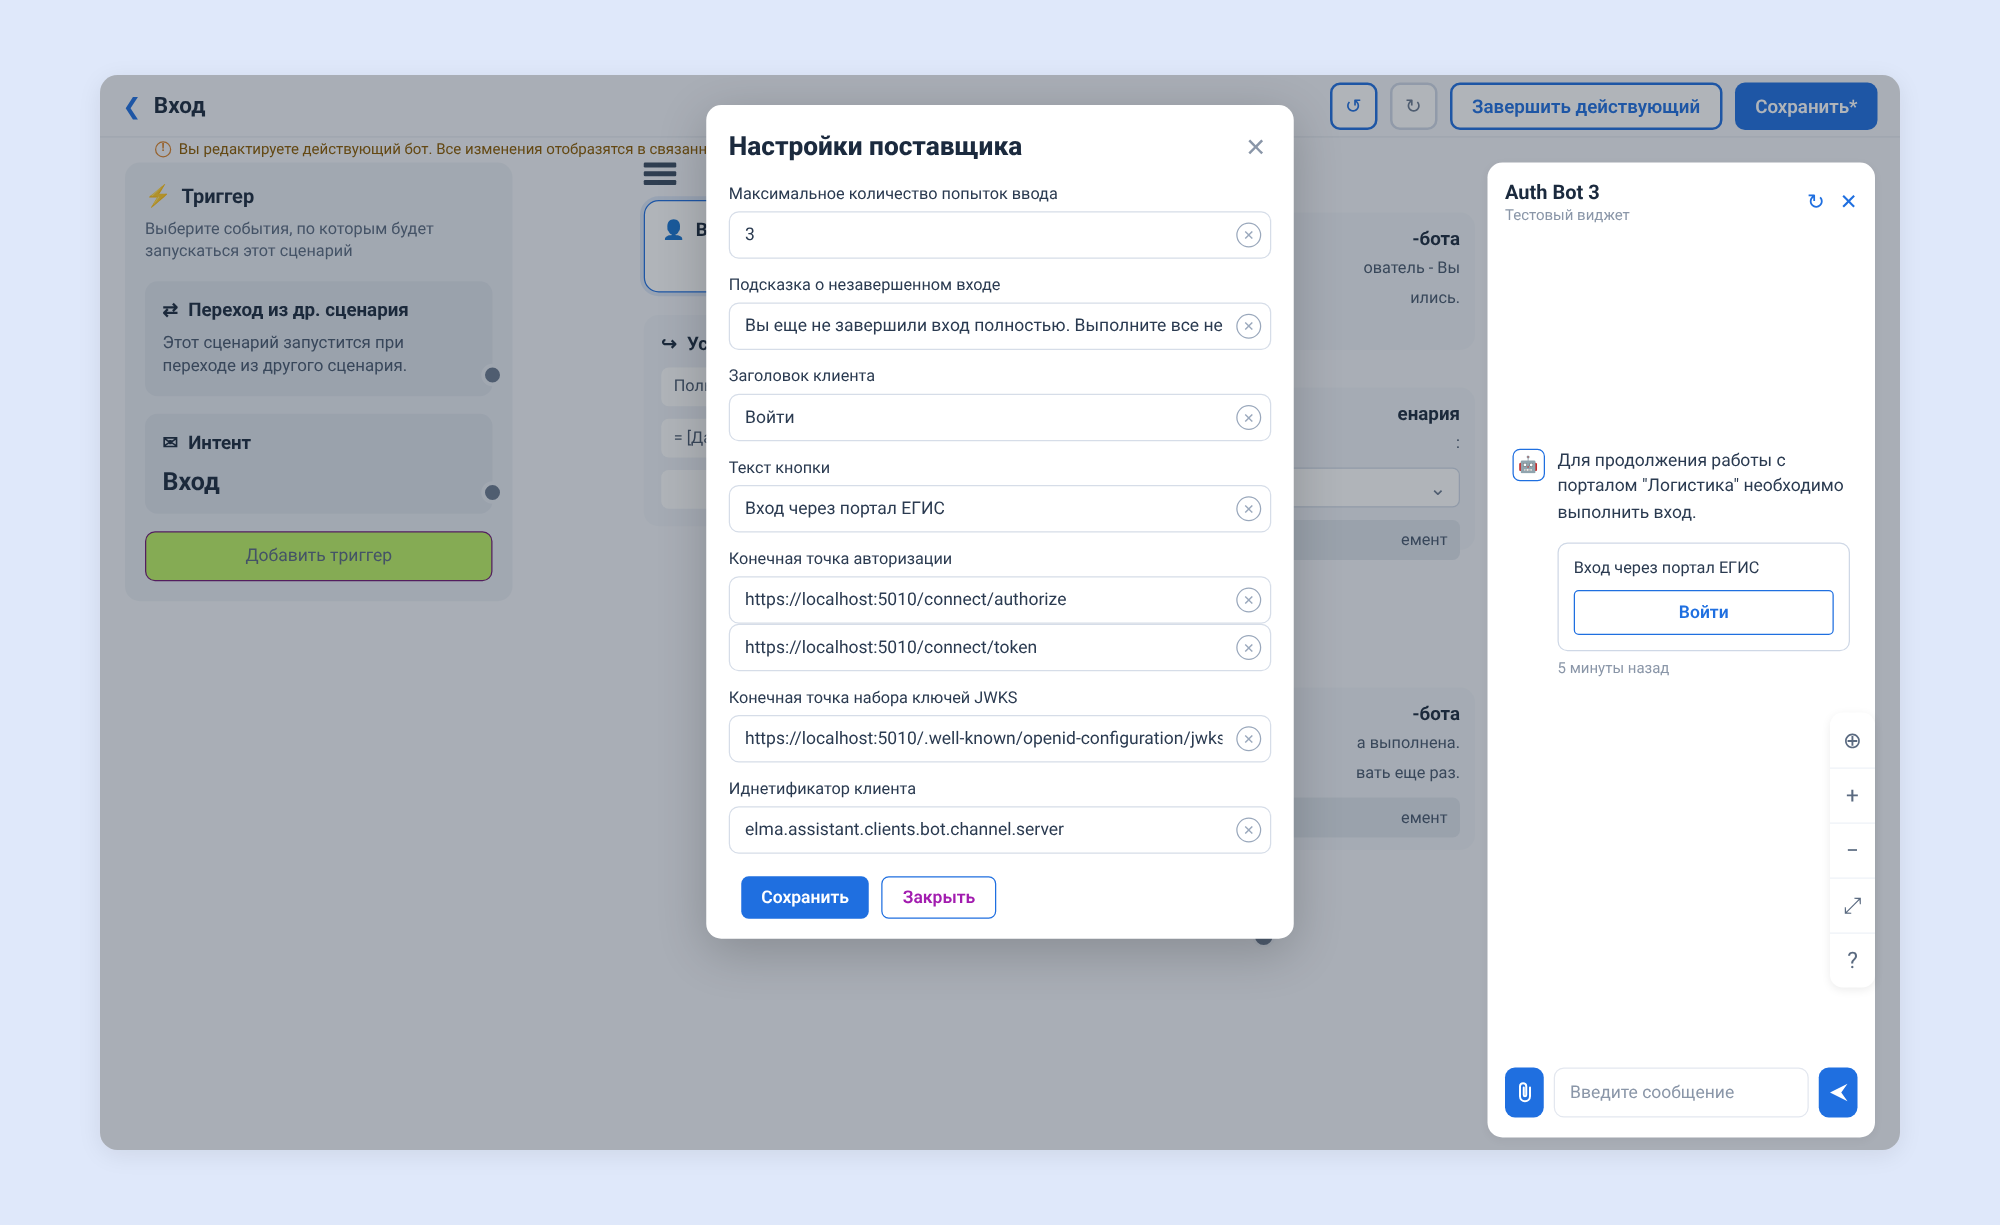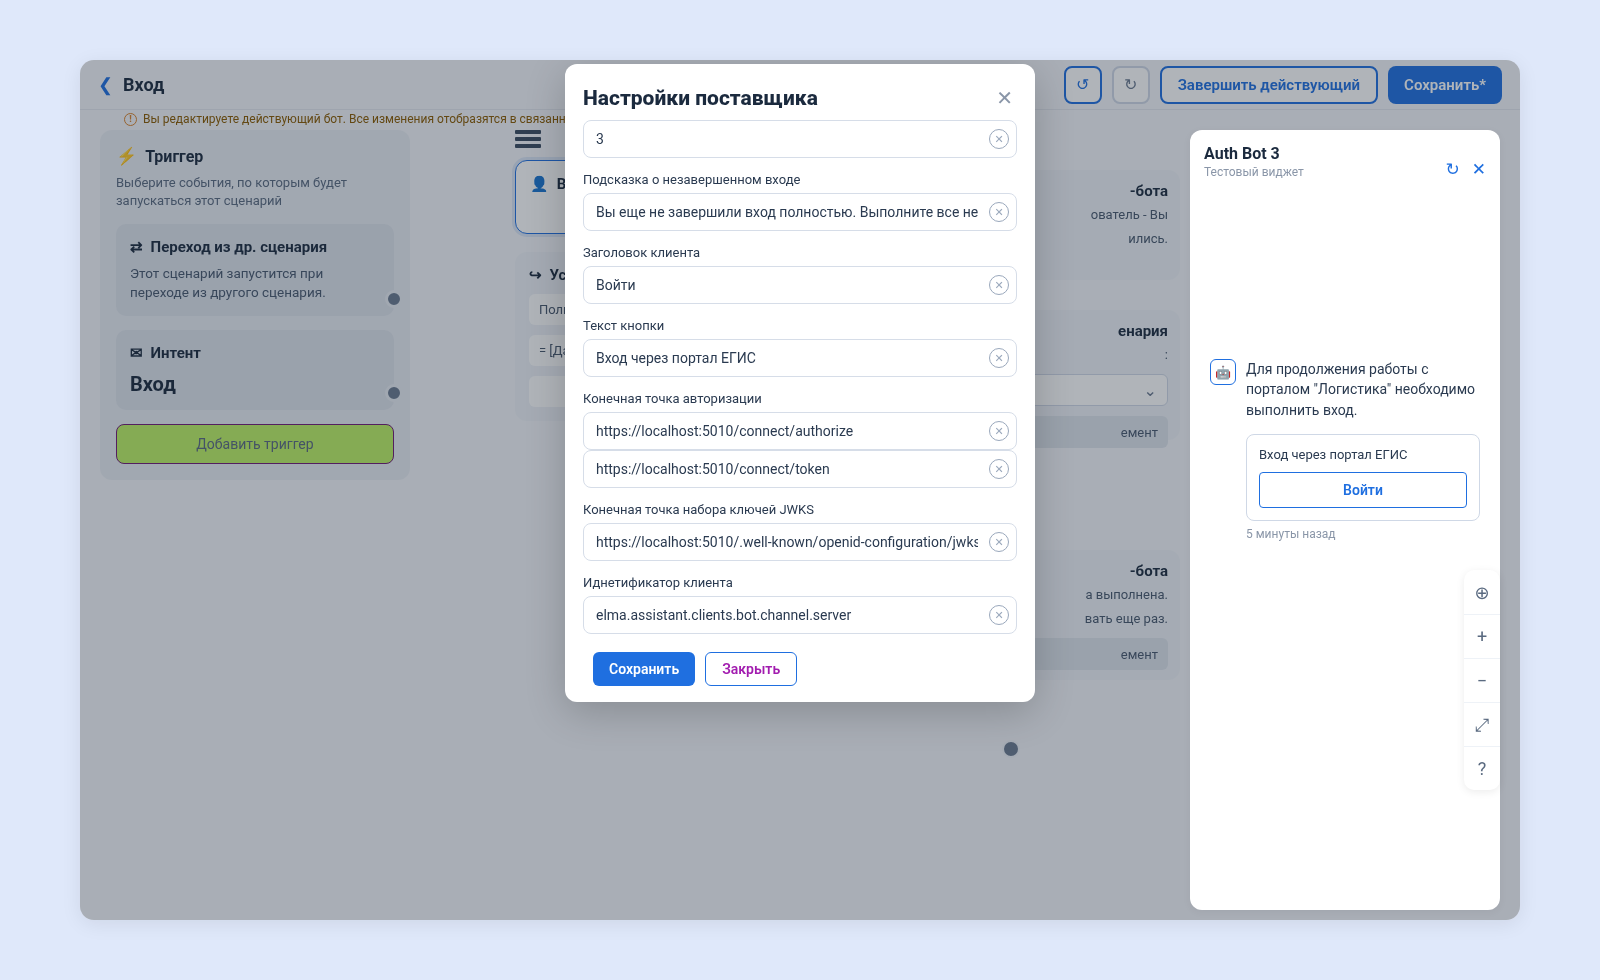--- a/index.html
+++ b/index.html
@@ -48,21 +48,21 @@
 .rs1 { top:40px; height:110px; }
 .rs2 { top:180px; height:130px; }
 .rs3 { top:420px; height:130px; }
 .rs-title { font-weight:700; font-size:15px; color:#1b2a3e; text-align:right; }
 .rs-text { font-size:13px; color:#48586e; text-align:right; margin-top:6px; line-height:1.4; }
 .rs-sel { background:#fff; border:1px solid #cfd8e6; border-radius:6px; height:32px; margin-top:10px; display:flex; align-items:center; justify-content:flex-end; padding:0 10px; color:#6b7a90; }
 .rs-chip { background:#dde3ec; border-radius:6px; height:32px; margin-top:10px; display:flex; align-items:center; padding:0 10px; font-size:13px; color:#48586e; justify-content:flex-end; }
 
 
 .chat-panel { position:absolute; right:20px; top:0; width:310px; bottom:10px; background:#fff; border-radius:12px; padding:14px; box-shadow:0 2px 8px rgba(0,0,0,.05); display:flex; flex-direction:column; z-index:20; }
-.cp-head { display:flex; align-items:flex-end; }
+.cp-head { display:flex; align-items:center; }
 .cp-title { font-weight:700; font-size:16px; color:#1b2a3e; }
 .cp-sub { font-size:12px; color:#8a96a8; margin-top:2px; }
 .cp-actions { margin-left:auto; display:flex; gap:12px; }
 .cp-ic { color:#1f6fe0; font-size:17px; cursor:pointer; }
 .cp-body { flex:1; position:relative; }
 .bot-msg { position:absolute; top:180px; left:6px; right:6px; }
 .bot-row { display:flex; gap:10px; }
 .bot-av { width:26px; height:26px; border:1.5px solid #1f6fe0; border-radius:6px; display:flex; align-items:center; justify-content:center; color:#1f6fe0; font-size:13px; flex-shrink:0; }
 .bot-text { font-size:14px; color:#2a3a50; line-height:1.45; }
 .login-box { margin:14px 0 6px 36px; border:1px solid #cfd8e6; border-radius:8px; padding:12px; }
@@ -78,21 +78,21 @@
 
 .zoom-bar { position:absolute; right:20px; top:440px; width:36px; background:#fff; border-radius:10px; box-shadow:0 2px 8px rgba(0,0,0,.08); display:flex; flex-direction:column; z-index:20; }
 .zoom-bar div { height:44px; display:flex; align-items:center; justify-content:center; color:#5a6a80; font-size:18px; cursor:pointer; }
 .zoom-bar div + div { border-top:1px solid #eef2f7; }
 
 
 .flow-port { position:absolute; width:18px; height:18px; border-radius:50%; background:#fff; border:2px solid #9aa8bc; z-index:5; }
 .edge-svg { position:absolute; inset:0; pointer-events:none; }
 
 
-.modal { position:absolute; left:50%; top:4px; transform:translateX(-50%); width:470px; background:#fff; border-radius:12px; z-index:30; box-shadow:0 10px 40px rgba(0,0,0,.2); padding:18px 18px 16px; max-height: calc(100% - 24px); overflow:auto; }
+.modal { position:absolute; left:50%; top:24px; transform:translateX(-50%); width:470px; background:#fff; border-radius:12px; z-index:30; box-shadow:0 10px 40px rgba(0,0,0,.2); padding:18px 18px 16px; max-height: calc(100% - 24px); overflow:auto; }
 .modal-head { display:flex; align-items:center; margin-bottom:6px; }
 .modal-title { font-size:21px; font-weight:800; color:#1b2a3e; }
 .modal-close { margin-left:auto; color:#8a96a8; font-size:20px; cursor:pointer; padding:4px; }
 .m-label { font-size:13px; color:#2a3a50; margin:14px 0 6px; }
 .m-input-wrap { position:relative; }
 .m-input { width:100%; height:38px; border:1px solid #d6dde8; border-radius:8px; padding:0 38px 0 12px; font-size:14px; color:#2a3a50; }
 .m-clear { position:absolute; right:8px; top:50%; transform:translateY(-50%); width:20px; height:20px; border:1.3px solid #9aa8bc; border-radius:50%; display:flex; align-items:center; justify-content:center; font-size:11px; color:#9aa8bc; cursor:pointer; background:#fff; }
 .modal-foot { display:flex; gap:10px; margin-top:18px;padding-left:10px; }
 .mbtn { height:34px; padding:0 16px; border-radius:6px; font-size:14px; font-weight:600; cursor:pointer; }
 .mbtn-primary { background:#1f6fe0; color:#fff; border:none; }
@@ -219,37 +219,51 @@
             <div class="bot-av">🤖</div>
             <div class="bot-text">Для продолжения работы с порталом "Логистика" необходимо выполнить вход.</div>
           </div>
           <div class="login-box">
             <div class="login-label">Вход через портал ЕГИС</div>
             <button class="login-btn">Войти</button>
           </div>
           <div class="msg-time">5 минуты назад</div>
         </div>
       </div>
+      <div class="cp-input-row">
+        <div class="attach-btn">
+          <svg width="16" height="18" viewBox="0 0 16 18">
+              <path d="M12 5v7a4 4 0 11-8 0V4a2.5 2.5 0 015 0v7a1 1 0 11-2 0V5" stroke="#fff" stroke-width="1.6" fill="none" stroke-linecap="round"></path>
+            </svg>
+        </div>
+        <input class="msg-input" placeholder="Введите сообщение" style="">
+        <div class="send-btn">
+          <svg width="16" height="16" viewBox="0 0 16 16">
+              <path d="M1 8l14-7-5 7 5 7z" fill="#fff"></path>
+            </svg>
+        </div>
+      </div>
     </div>
 
     <div class="zoom-bar">
       <div>⊕</div>
       <div>+</div>
       <div>−</div>
       <div>⤢</div>
       <div>?</div>
     </div>
   </div>
 
   <div class="modal">
     <div class="modal-head">
       <div class="modal-title">Настройки поставщика</div>
       <div class="modal-close">✕</div>
     </div>
 
+    <div class="m-label">Максимальное количество попыток ввода</div>
     <div class="m-input-wrap">
       <input class="m-input" value="3" style="">
       <span class="m-clear">✕</span>
     </div>
 
     <div class="m-label">Подсказка о незавершенном входе</div>
     <div class="m-input-wrap">
       <input class="m-input" value="Вы еще не завершили вход полностью. Выполните все необход" style="">
       <span class="m-clear">✕</span>
     </div>

